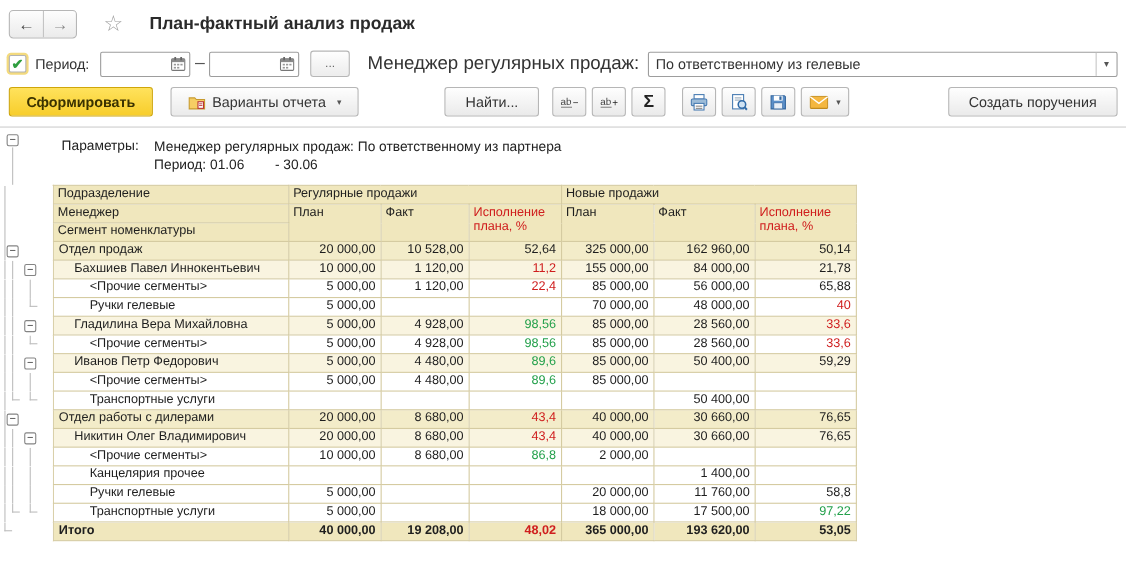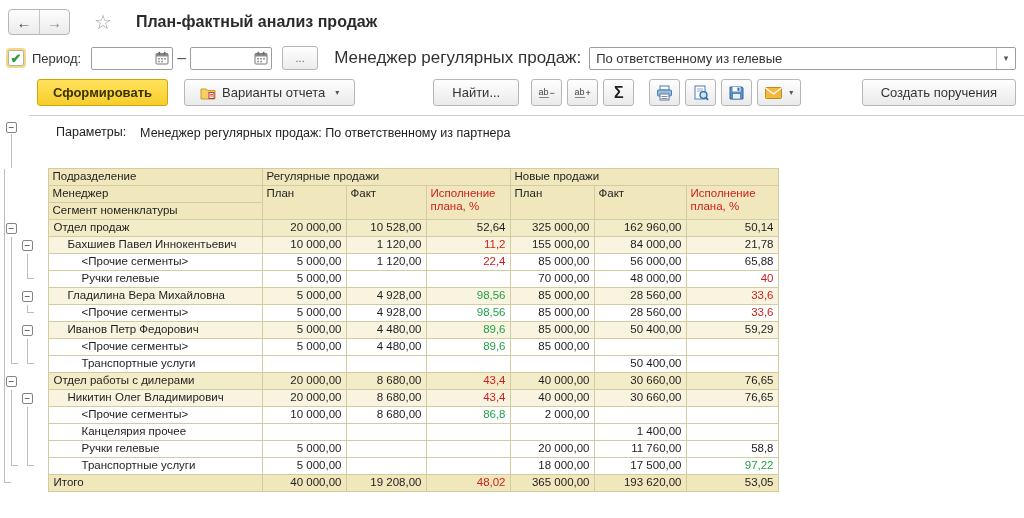--- a/index.html
+++ b/index.html
@@ -29,21 +29,21 @@
     background:linear-gradient(#fefefe,#ececec); color:#666; font-size:11px; line-height:10px;
     display:flex; align-items:flex-end; justify-content:center; padding-bottom:6px; }
   .mgr-label { margin-left:16px; font-size:17px; white-space:nowrap; }
   .combo { flex:1; margin-left:8px; height:23px; border:1px solid #9d9d9d; border-radius:2px;
     background:#fff; display:flex; align-items:stretch; }
   .combo-text { flex:1; font-size:13px; padding:3px 6px; white-space:nowrap; overflow:hidden; }
   .combo-arrow { width:19px; border-left:1px solid #c6c6c6; display:flex; align-items:center;
     justify-content:center; font-size:9px; color:#555; }
 
   
-  .toolbar { display:flex; align-items:center; padding:7px 8px 9px 8px; border-bottom:1px solid #cdcdcd;margin-left:29px; }
+  .toolbar { display:flex; align-items:center; padding:7px 8px 9px 8px; border-bottom:1px solid #cdcdcd; }
   .btn { height:27px; border:1px solid #b6b6b6; border-radius:3px;
     background:linear-gradient(#fefefe,#eaeaea); padding:0 15px; font-size:13px; color:#333;
     display:flex; align-items:center; white-space:nowrap; }
   .btn-generate { background:linear-gradient(#ffe25c,#f7cd2b); border-color:#cfa60a;
     font-weight:bold; color:#3a3200; margin-right:16px; }
   .btn-settings { margin-right:10px; }
   .btn-variants { margin-right:78px; gap:6px; }
   .btn-find { margin-right:12px; padding:0 18px; }
   .ibtn { width:31px; height:27px; border:1px solid #b6b6b6; border-radius:3px;
     background:linear-gradient(#fefefe,#eaeaea); display:flex; align-items:center;
@@ -70,21 +70,21 @@
     white-space:nowrap; overflow:hidden; vertical-align:top; }
   td.gutter { border:none; background:#fff; position:relative; padding:0; }
   .hcell { background:#f0e7bd; white-space:normal;margin-left:44px; }
   .hred { color:#cf1d1d; }
   .num { text-align:right; }
   .red { color:#cf1d1d; }
   .green { color:#23a04b; }
   .row-dept td { background:#f3ecc9; }
   .row-mgr td { background:#f9f4e0; }
   .row-detail td { background:#ffffff; }
-  .row-total td { background:#f0e7bd; font-weight:normal; }
+  .row-total td { background:#f0e7bd; font-weight:bold; }
   .row-dept td.gutter, .row-mgr td.gutter, .row-detail td.gutter, .row-total td.gutter { background:#fff; }
   .name.lv1 { padding-left:5px; }
   .name.lv2 { padding-left:19px; }
   .name.lv3 { padding-left:33px; }
   .name.lvtotal { padding-left:5px; }
 
   
   .vl { position:absolute; top:0; bottom:0; width:1px; background:#bdbdbd; }
   .vl.x0 { left:4px; } .vl.x1 { left:11px; } .vl.x2 { left:27px; }
   .el { position:absolute; top:0; height:8px; width:7px;
@@ -218,20 +218,21 @@
 
   <div class="params-line">
     <div class="pgutter">
       <span class="gbox">−</span>
       <div class="pline"></div>
     </div>
     <div class="params">
       <div class="plabel">Параметры:</div>
       <div class="pvals">
         <div>Менеджер регулярных продаж: По ответственному из партнера</div>
+        <div>Период: 01.06        - 30.06</div>
       </div>
     </div>
   </div>
 
   <table>
     <colgroup>
       <col style="width:48px">
         <col style="width:214px">
         <col style="width:84px">
         <col style="width:80px">

